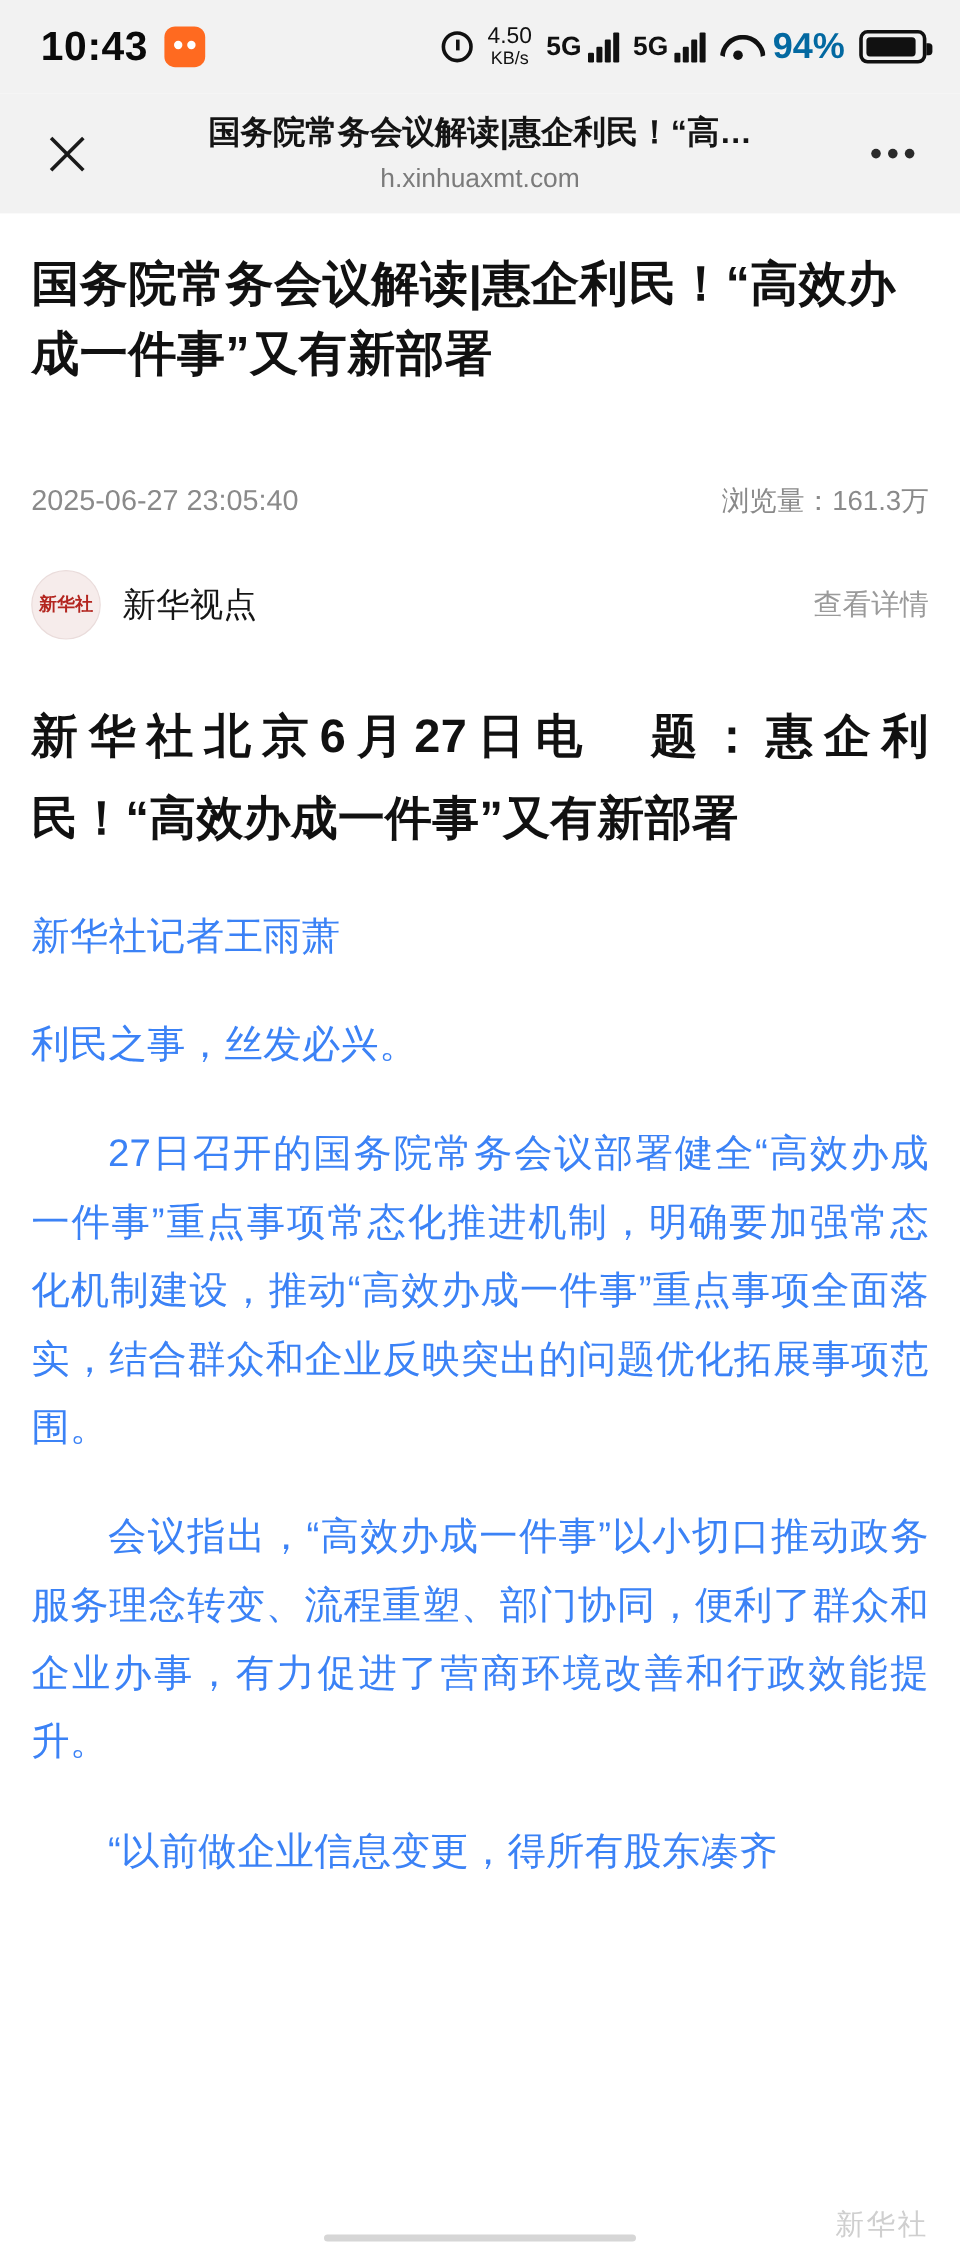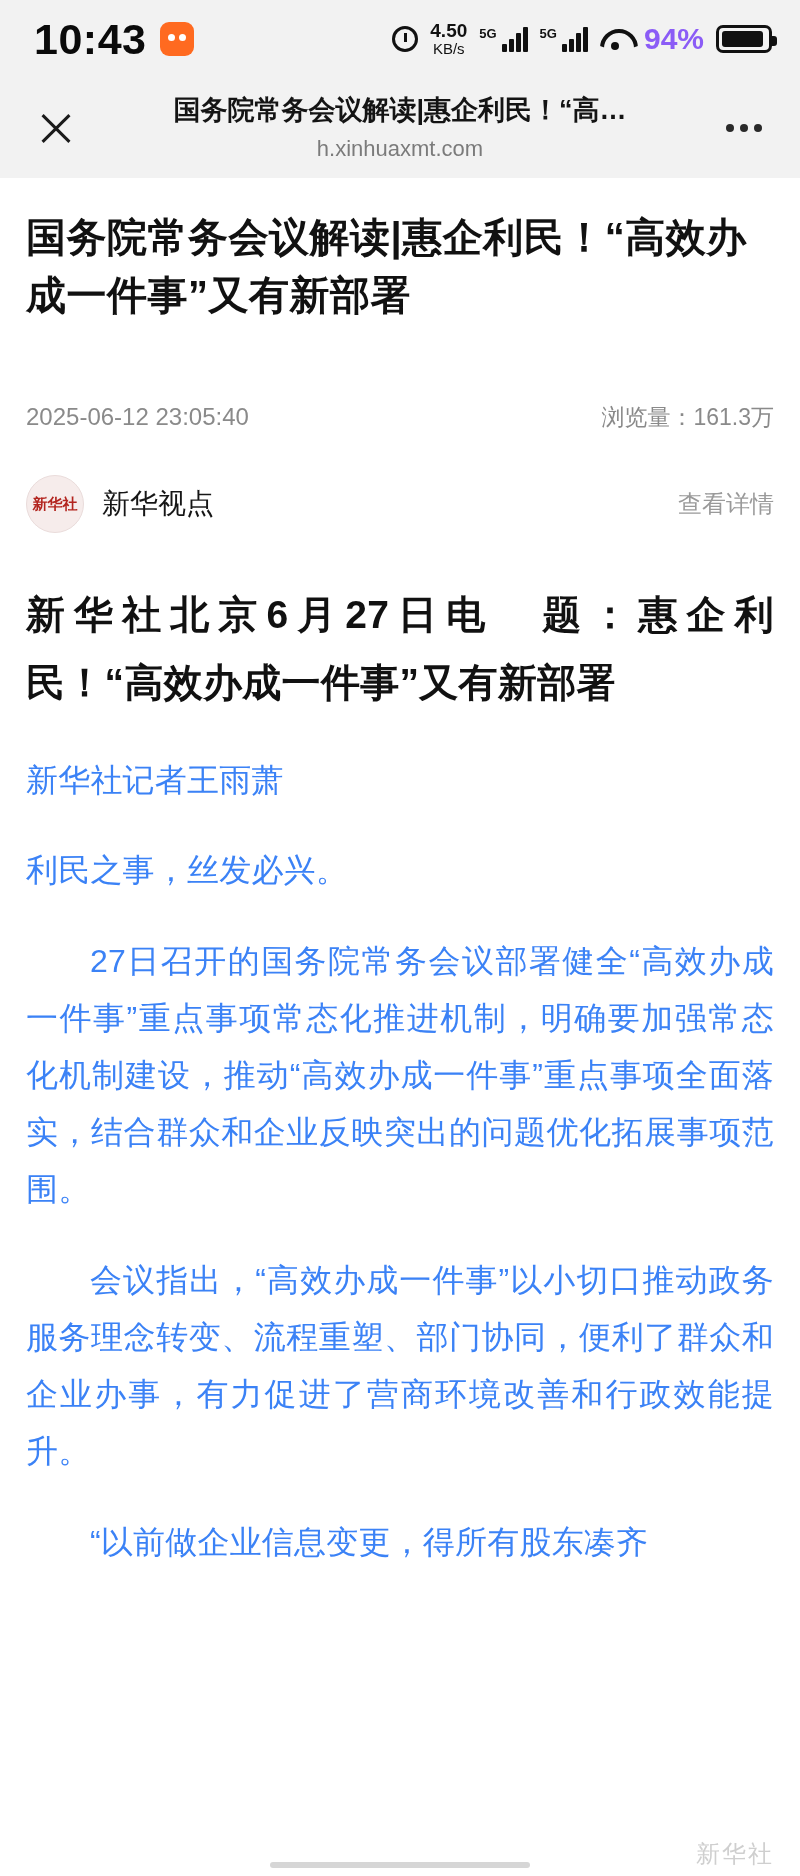--- a/index.html
+++ b/index.html
@@ -28,21 +28,21 @@
     justify-content: space-between;
     padding: 0 28px 0 34px;
     flex: 0 0 auto;
   }
   .status-left {
     display: flex;
     align-items: center;
     gap: 14px;
   }
   .clock {
-    font-size: 43px;
+    font-size: 34px;
     font-weight: bold;
     color: #0a0a0a;
     letter-spacing: 0.5px;
   }
   .app-badge {
     width: 34px;
     height: 34px;
     border-radius: 9px;
     background: #ff6a20;
     position: relative;
@@ -77,41 +77,41 @@
     left: 9px; top: 4px;
     width: 3px; height: 9px;
     background: #111;
   }
   .netspeed {
     display: flex;
     flex-direction: column;
     align-items: center;
     line-height: 1.05;
   }
-  .netspeed .v { font-size: 19px; font-weight: bold; color: #111; }
+  .netspeed .v { font-size: 19px; font-weight: normal; color: #111; }
   .netspeed .u { font-size: 15px; color: #111; }
 
   .sig {
     display: flex;
     align-items: flex-end;
     gap: 2px;
     height: 26px;
   }
   .sig i {
     display: block;
     width: 5px;
     background: #111;
     border-radius: 1px;
   }
   .sig i:nth-child(1) { height: 8px; }
   .sig i:nth-child(2) { height: 13px; }
   .sig i:nth-child(3) { height: 19px; }
   .sig i:nth-child(4) { height: 25px; }
   .sig-label {
-    font-size: 13px;
+    font-size: 22px;
     font-weight: bold;
     color: #111;
     margin-right: 2px;
     align-self: flex-start;
   }
   .sig-group { display: flex; align-items: flex-start; gap: 3px; }
 
   .wifi {
     width: 30px; height: 24px;
     position: relative;
@@ -129,21 +129,21 @@
     content: "";
     position: absolute;
     left: 11px; top: 15px;
     width: 8px; height: 8px;
     background: #111;
     border-radius: 50%;
   }
   .batt-pct {
     font-size: 30px;
     font-weight: bold;
-    color: #8b5cf6;
+    color: #0369a1;
     margin-left: 2px;
   }
   .battery {
     width: 56px; height: 28px;
     border: 3px solid #111;
     border-radius: 7px;
     position: relative;
     padding: 3px;
   }
   .battery::after {
@@ -383,21 +383,21 @@
         <i></i>
         <i></i>
       </div>
   </div>
 
   <div class="article">
 
     <h1 class="headline">国务院常务会议解读|惠企利民！“高效办成一件事”又有新部署</h1>
 
     <div class="meta-row">
-      <span>2025-06-12 23:05:40</span>
+      <span>2025-06-27 23:05:40</span>
       <span class="meta-views">
         <span>浏览量：</span><span>161.3万</span>
       </span>
     </div>
 
     <div class="source-card">
       <div class="source-left">
         <div class="source-logo">
           <span>新华社</span>
         </div>

